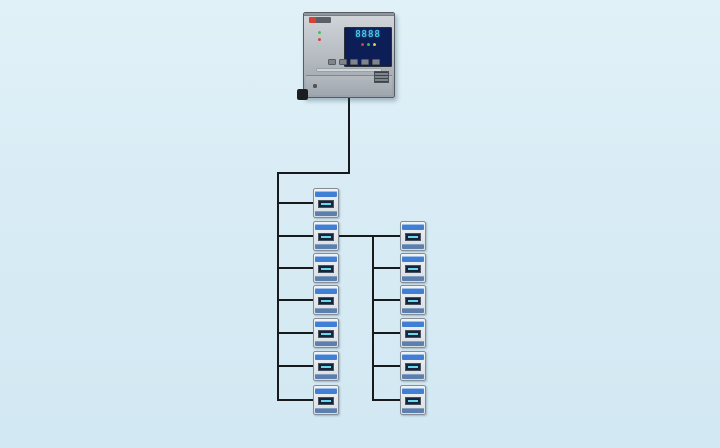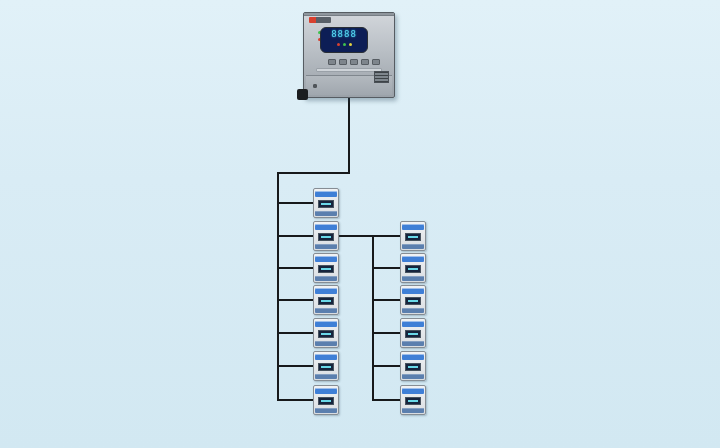--- a/index.html
+++ b/index.html
@@ -15,22 +15,22 @@
   
   .line{position:absolute;background:var(--wire);z-index:1}
 
   
   .controller{position:absolute;left:303px;top:12px;width:92px;height:86px;z-index:3;
     background:linear-gradient(180deg,#d2d6db 0%,#b9bfc5 45%,#9aa1a8 100%);
     border:1px solid #565c62;border-radius:2px;box-shadow:2px 3px 4px rgba(40,70,90,.35)}
   .ctrl-cap{position:absolute;left:0;right:0;top:0;height:3px;background:#8f969d;border-bottom:1px solid #777e85}
   .ctrl-logo{position:absolute;left:5px;top:4px;width:22px;height:6px;
     background:linear-gradient(90deg,var(--led-red) 0 34%,#596068 34% 100%);border-radius:1px}
-  .lcd{position:absolute;left:16px;top:14px;width:48px;height:26px;background:var(--lcd-bg);
-    border:1px solid #2a2f35;border-radius:6px}
+  .lcd{position:absolute;left:40px;top:14px;width:48px;height:40px;background:var(--lcd-bg);
+    border:1px solid #2a2f35;border-radius:1px}
   .lcd-digits{color:var(--lcd-fg);font-family:"DejaVu Sans Mono",monospace;font-size:9px;
     line-height:13px;text-align:center;letter-spacing:1px;text-shadow:0 0 2px #2fb9e0}
   .lcd-leds{display:flex;gap:3px;justify-content:center;margin-top:2px}
   .led{display:inline-block;width:3px;height:3px;border-radius:50%}
   .led.r{background:var(--led-red)} .led.g{background:var(--led-green)} .led.y{background:var(--led-yellow)}
   .side-leds{position:absolute;left:14px;top:18px;display:flex;flex-direction:column;gap:4px}
   .btn-row{position:absolute;left:24px;top:46px;display:flex;gap:3px}
   .key{display:inline-block;width:8px;height:6px;background:#7e858c;border:1px solid #565c62;border-radius:1px}
   .label-strip{position:absolute;left:12px;right:12px;top:55px;height:4px;background:#cfd4d9;
     border:1px solid #9aa1a8;border-radius:1px}

